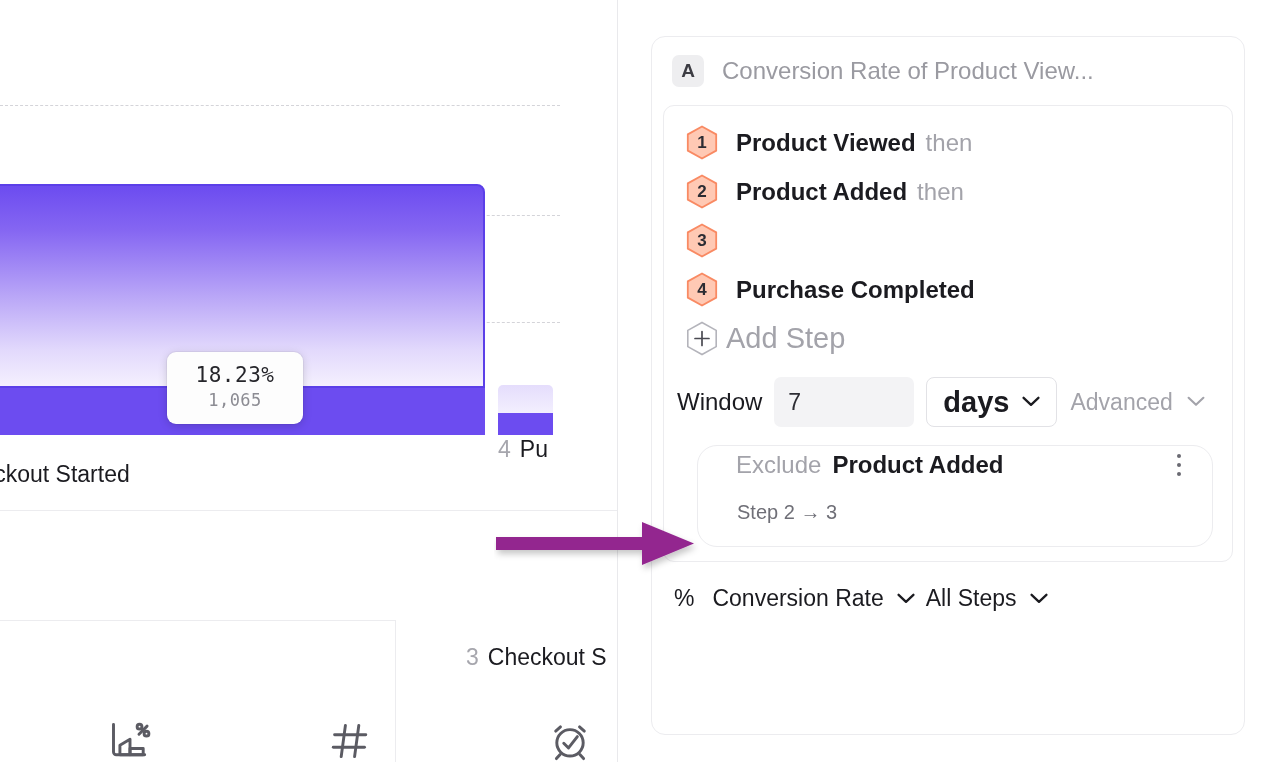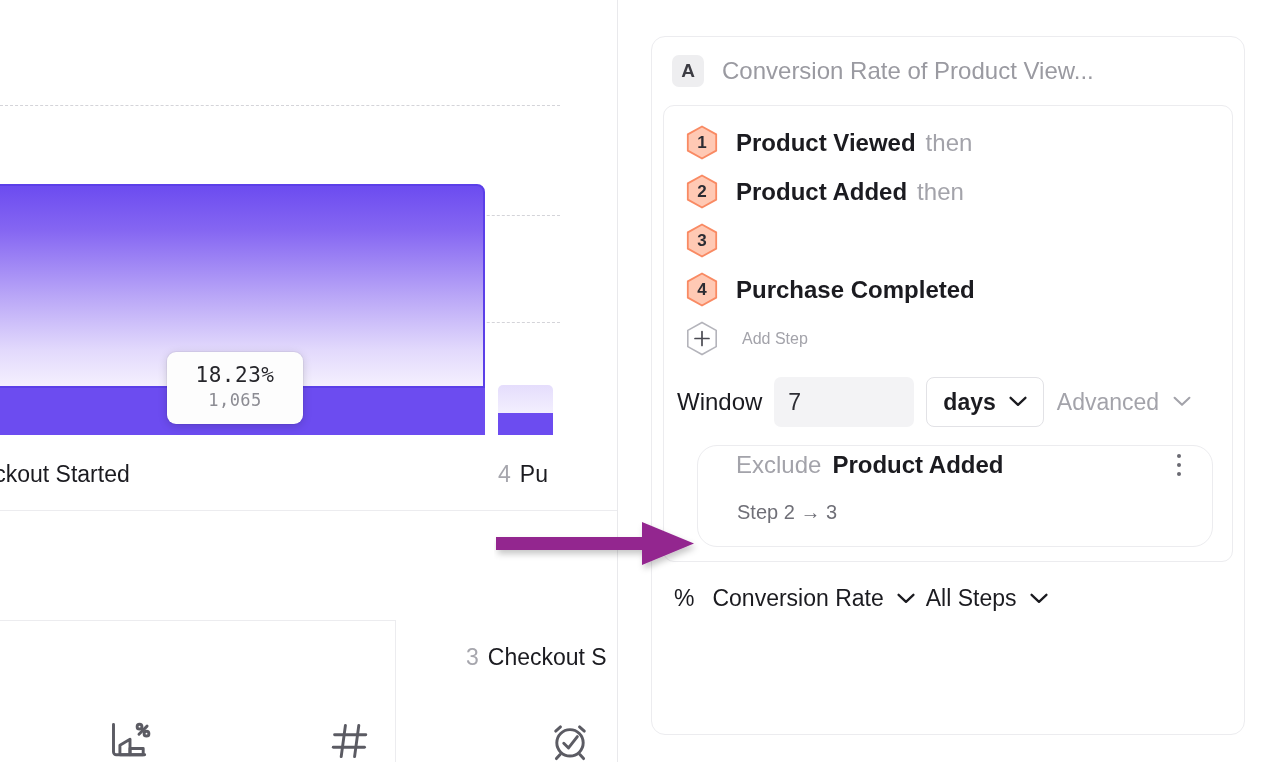--- a/index.html
+++ b/index.html
@@ -135,21 +135,21 @@
   
   .xlabel {
     position: absolute;
     font-size: 23px;
     color: #1b1b20;
     white-space: nowrap;
   }
   .xlabel .idx { color: #a6a6ad; margin-right: 9px; }
 
   .xlabel-1 { left: -48px; top: 461px; }
-  .xlabel-2 { left: 498px; top: 461px; }
+  .xlabel-2 { left: 498px; top: 436px; }
 
   
   .metric-label {
     position: absolute;
     font-size: 23px;
     color: #1b1b20;
     white-space: nowrap;
     margin-left: 39px;
   }
   .metric-label .idx { color: #a6a6ad; margin-right: 9px; }
@@ -248,22 +248,22 @@
     color: #1b1b20;
     white-space: nowrap;
   }
   .step-then {
     margin-left: 10px;
     font-size: 24px;
     color: #a3a3aa;
     font-weight: normal;
   }
   .add-step-label {
-    margin-left: 24px;
-    font-size: 16px;
+    margin-left: 8px;
+    font-size: 29px;
     color: #a3a3aa;
   }
 
   
   .window-row {
     display: flex;
     align-items: center;
     padding: 14px 0 0 13px;
   }
   .window-label {
@@ -293,21 +293,21 @@
     border: 1px solid #e2e2e6;
     border-radius: 8px;
     display: flex;
     align-items: center;
     justify-content: center;
     gap: 13px;
     padding: 0 16px;
     box-sizing: border-box;
   }
   .unit-select .u-txt {
-    font-size: 23px;
+    font-size: 29px;
     font-weight: bold;
     color: #1b1b20;
   }
   .advanced {
     margin-left: 13px;
     display: flex;
     align-items: center;
     gap: 14px;
   }
   .advanced .a-txt {

